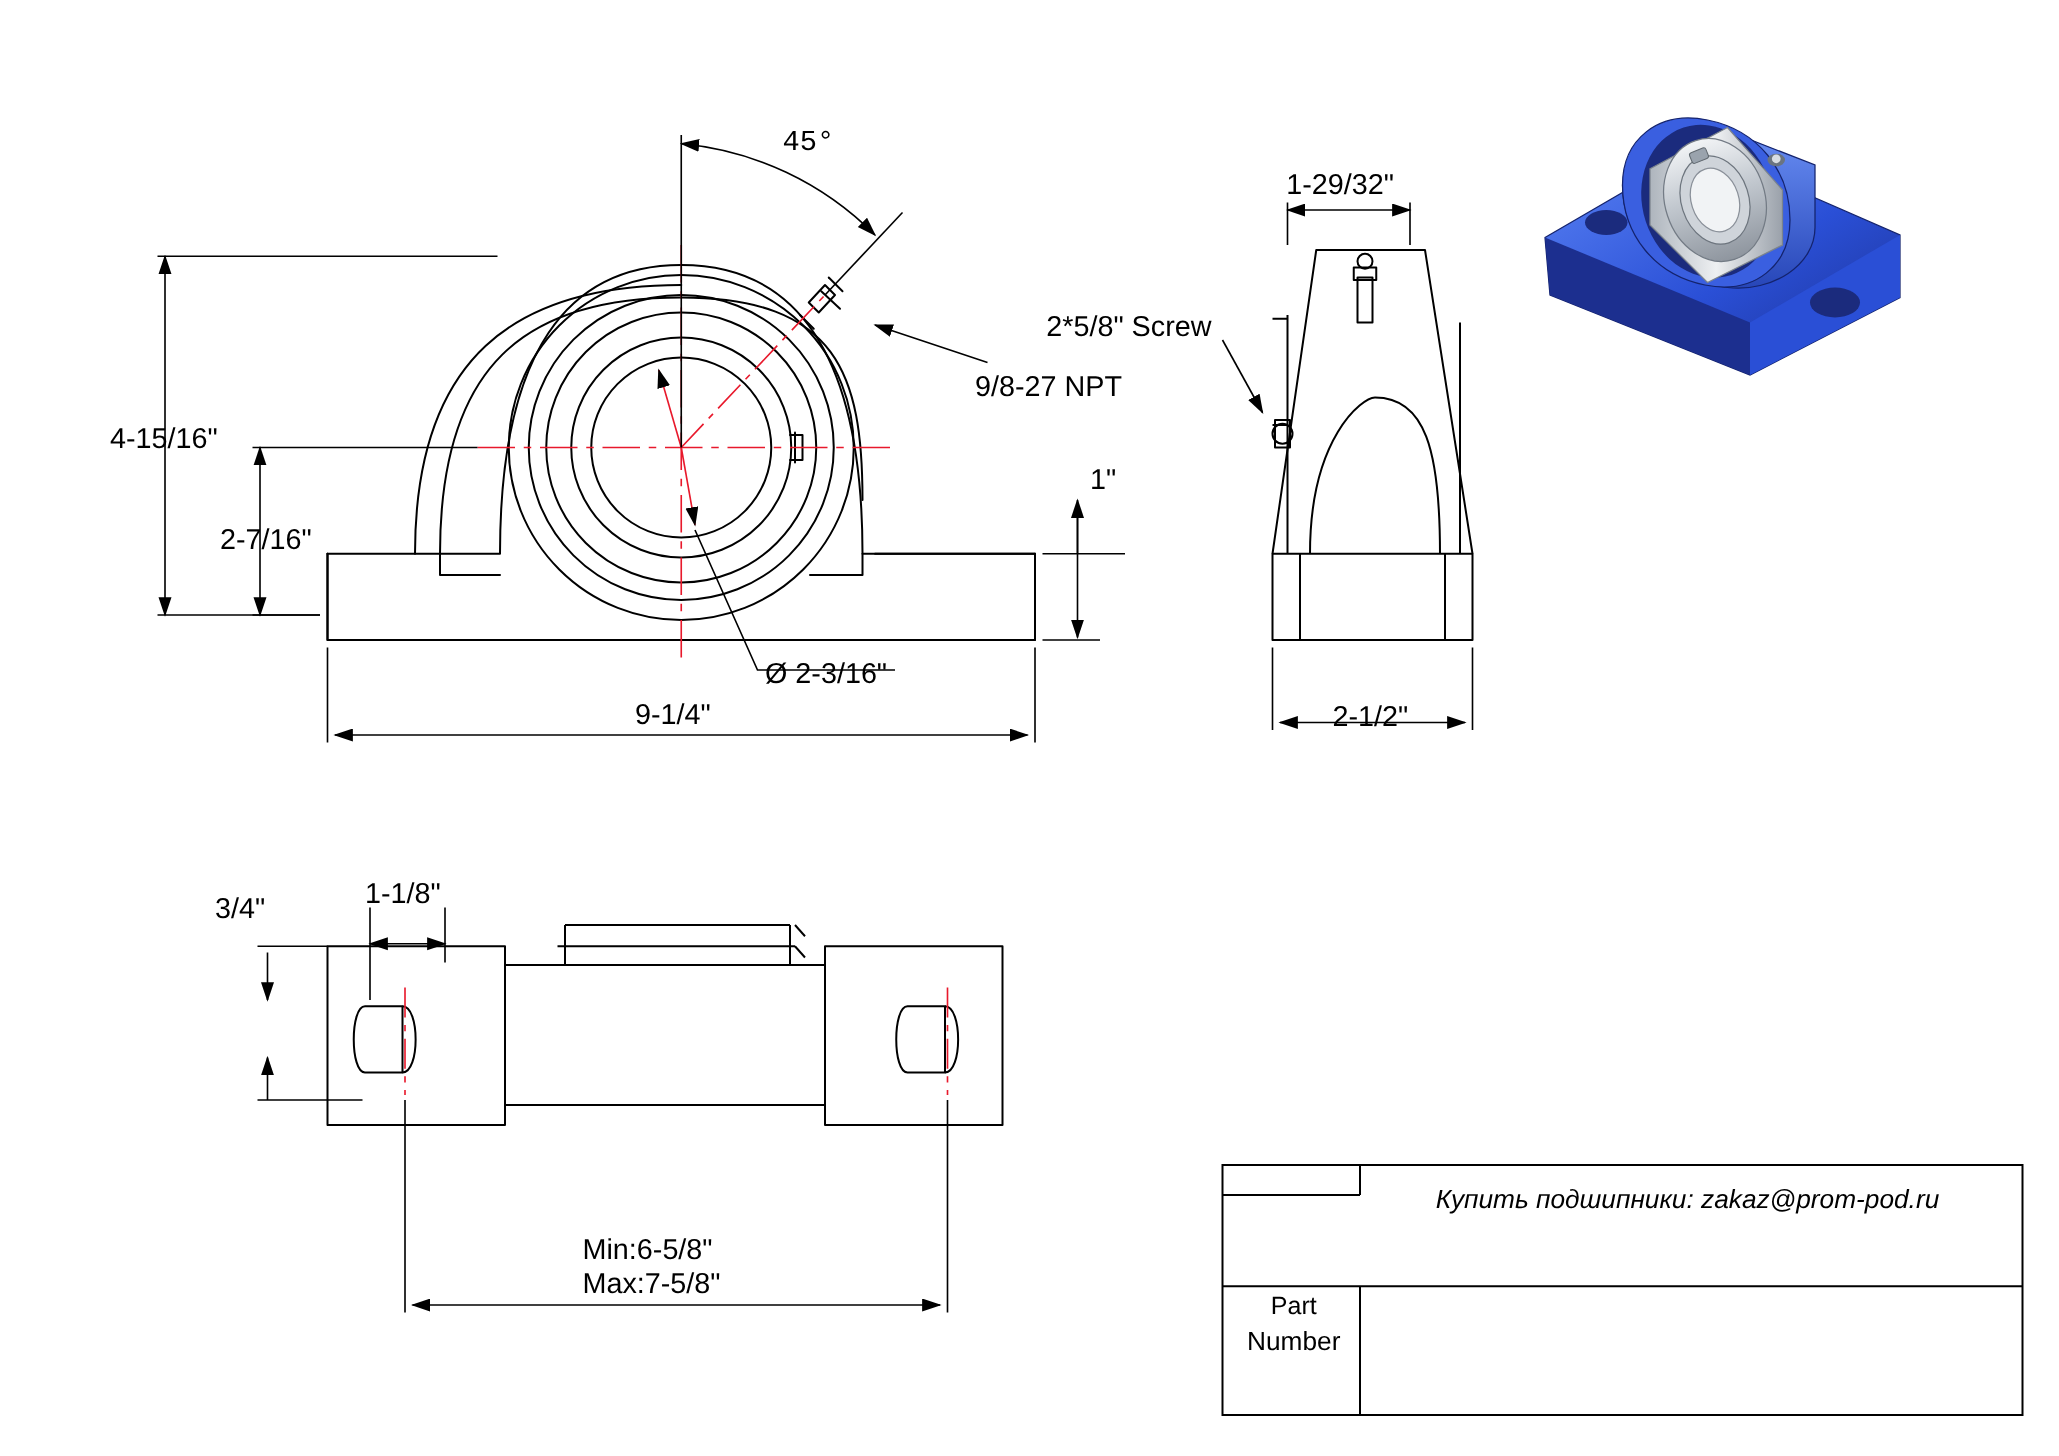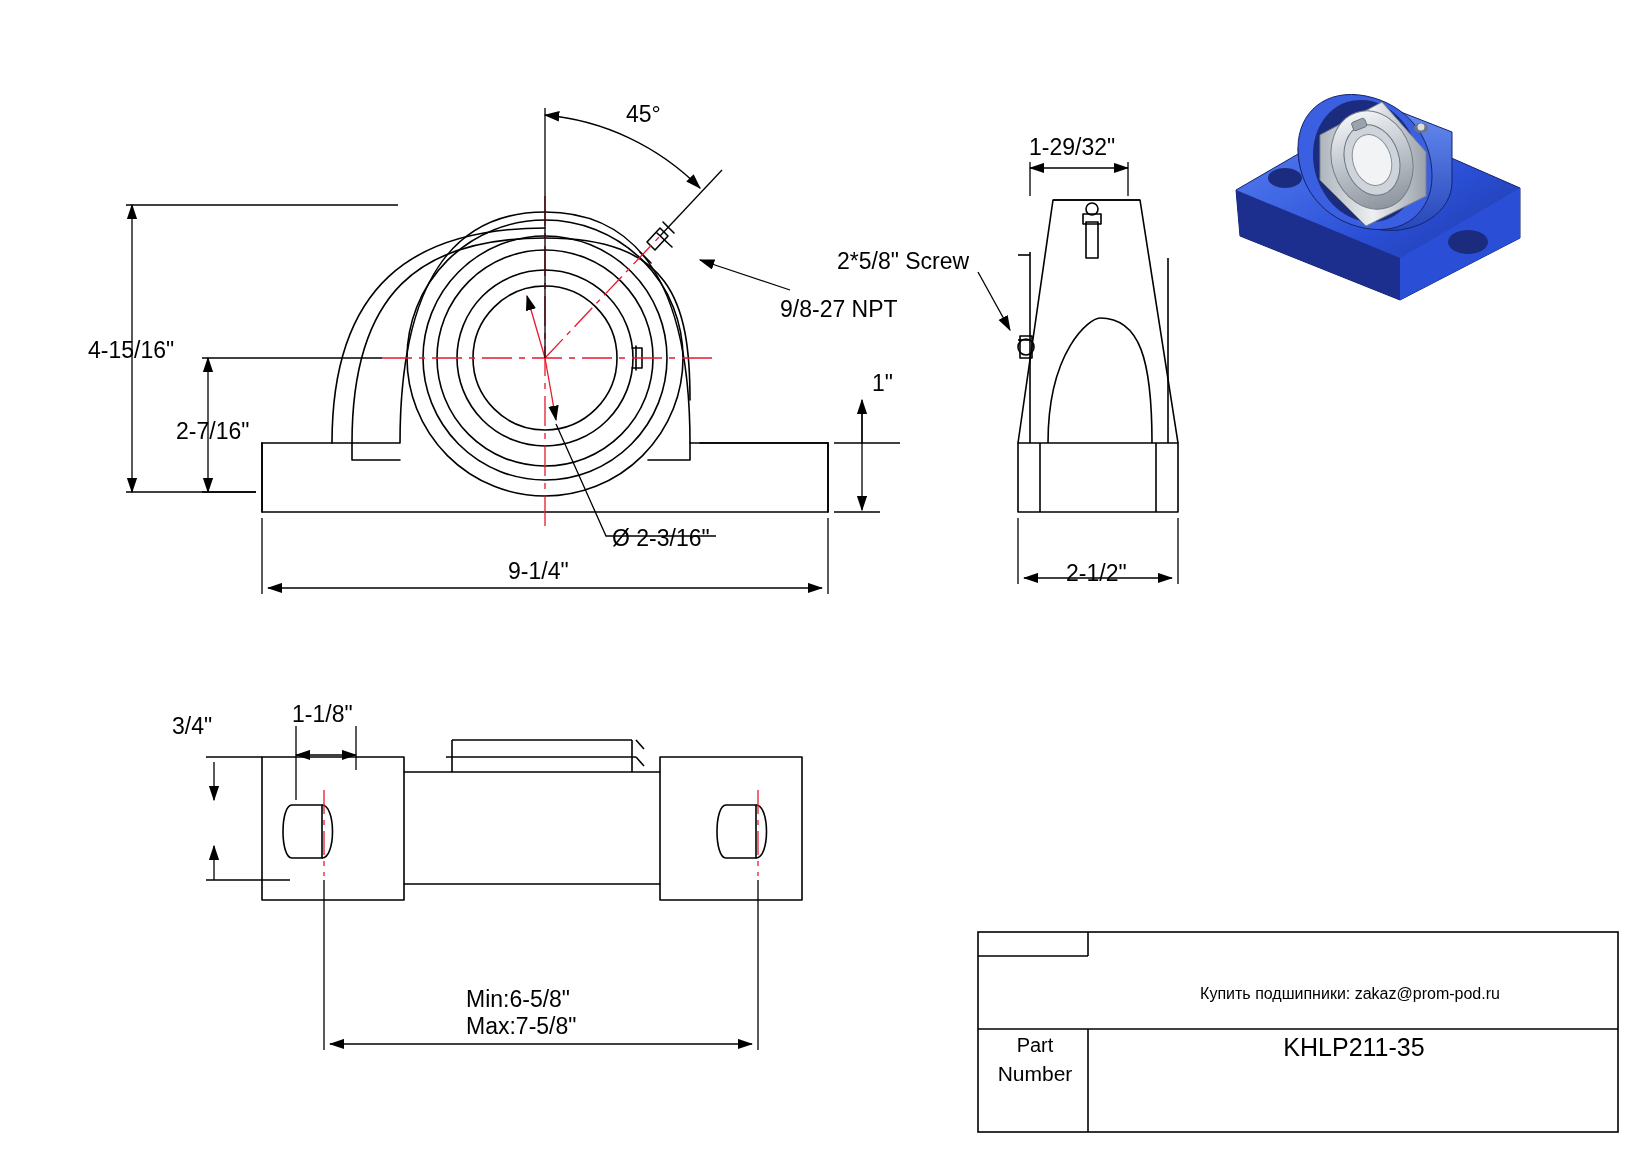--- a/index.html
+++ b/index.html
@@ -276,30 +276,29 @@
       <ellipse cx="1421" cy="128" rx="7" ry="5" fill="#6a7480"></ellipse>
       <circle cx="1421" cy="127" r="3.5" fill="#d8dde2"></circle>
     </g>
   </svg>
 
   <div class="lbl big" style="left:88px; top:337px;">4-15/16"</div>
   <div class="lbl big" style="left:176px; top:418px;">2-7/16"</div>
   <div class="lbl big" style="left:508px; top:558px;">9-1/4"</div>
   <div class="lbl big" style="left:612px; top:525px;">Ø 2-3/16"</div>
   <div class="lbl big" style="left:872px; top:370px;">1"</div>
-  <div class="lbl big" style="left:626px; top:101px;">45°</div>
+  <div class="lbl big" style="left:626px; top:101px;font-family:Liberation Mono, monospace;">45°</div>
   <div class="lbl big" style="left:780px; top:296px;">9/8-27 NPT</div>
 
   <div class="lbl big" style="left:1029px; top:134px;">1-29/32"</div>
   <div class="lbl big" style="left:1066px; top:560px;">2-1/2"</div>
   <div class="lbl big" style="left:837px; top:248px;">2*5/8" Screw</div>
 
   <div class="lbl big" style="left:172px; top:713px;">3/4"</div>
   <div class="lbl big" style="left:292px; top:701px;">1-1/8"</div>
   <div class="lbl big" style="left:466px; top:986px;">Min:6-5/8"</div>
   <div class="lbl big" style="left:466px; top:1013px;">Max:7-5/8"</div>
 
-  <div class="tbl-text" style="left:1090px; top:985px; width:520px; font-size:16px;">Купить подшипники: zakaz@prom-pod.ru</div>
+  <div class="tbl-text" style="left:1090px; top:948px; width:520px; font-size:21px;font-style:italic;">Купить подшипники: zakaz@prom-pod.ru</div>
   <div class="tbl-text" style="left:988px; top:1034px; width:94px; font-size:20px;">Part</div>
   <div class="tbl-text" style="left:988px; top:1062px; width:94px; font-size:21px;">Number</div>
-  <div class="tbl-text" style="left:1094px; top:1033px; width:520px; font-size:25px;">KHLP211-35</div>
 
 </div>
 
 </body></html>

